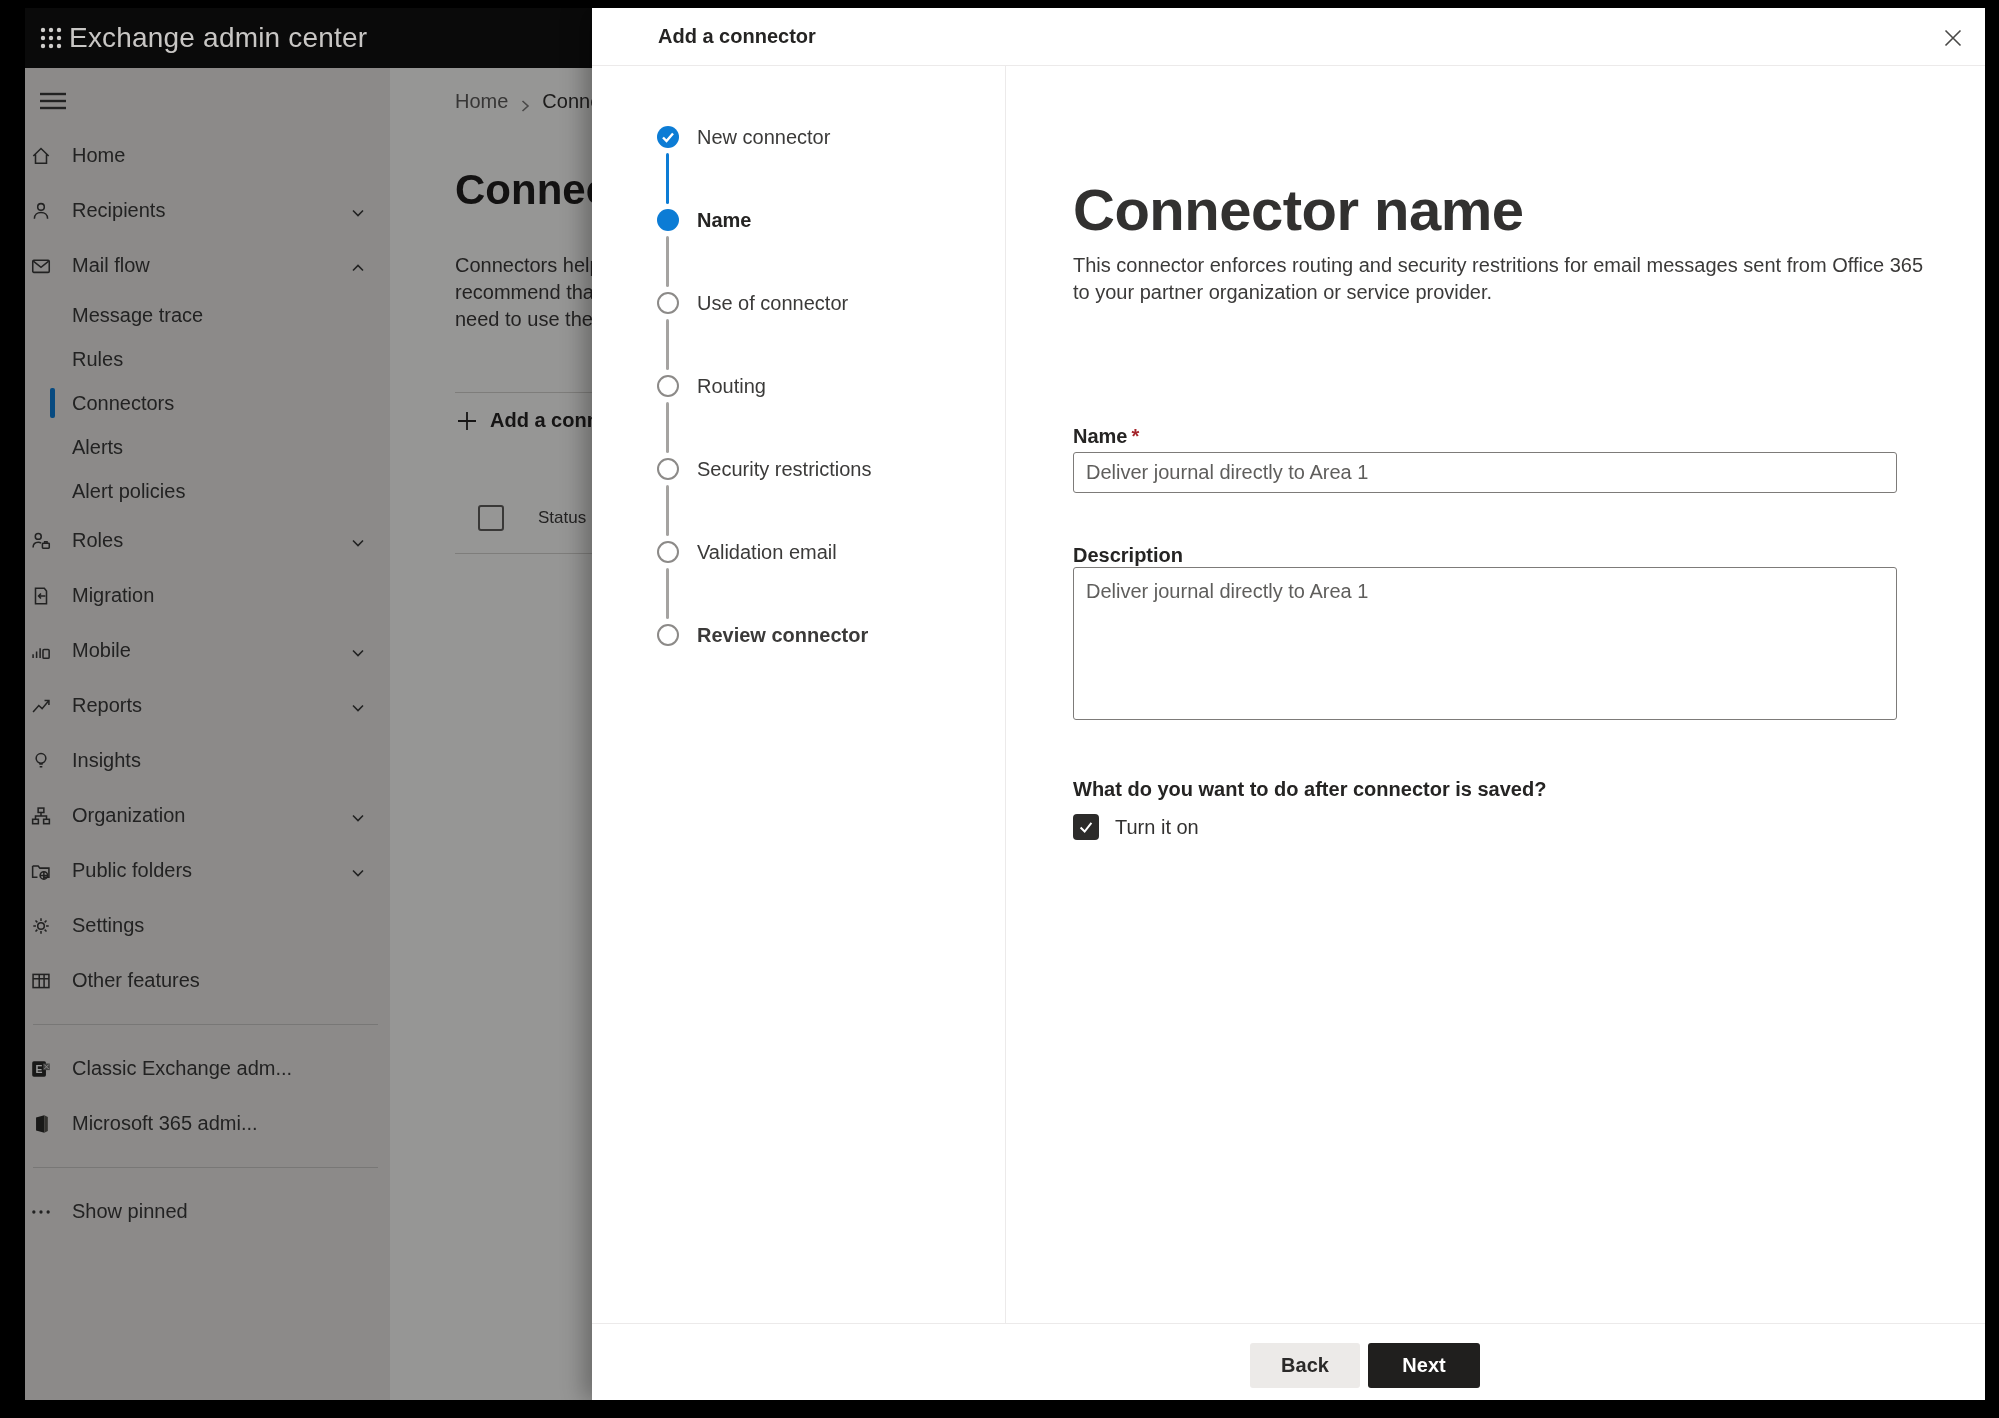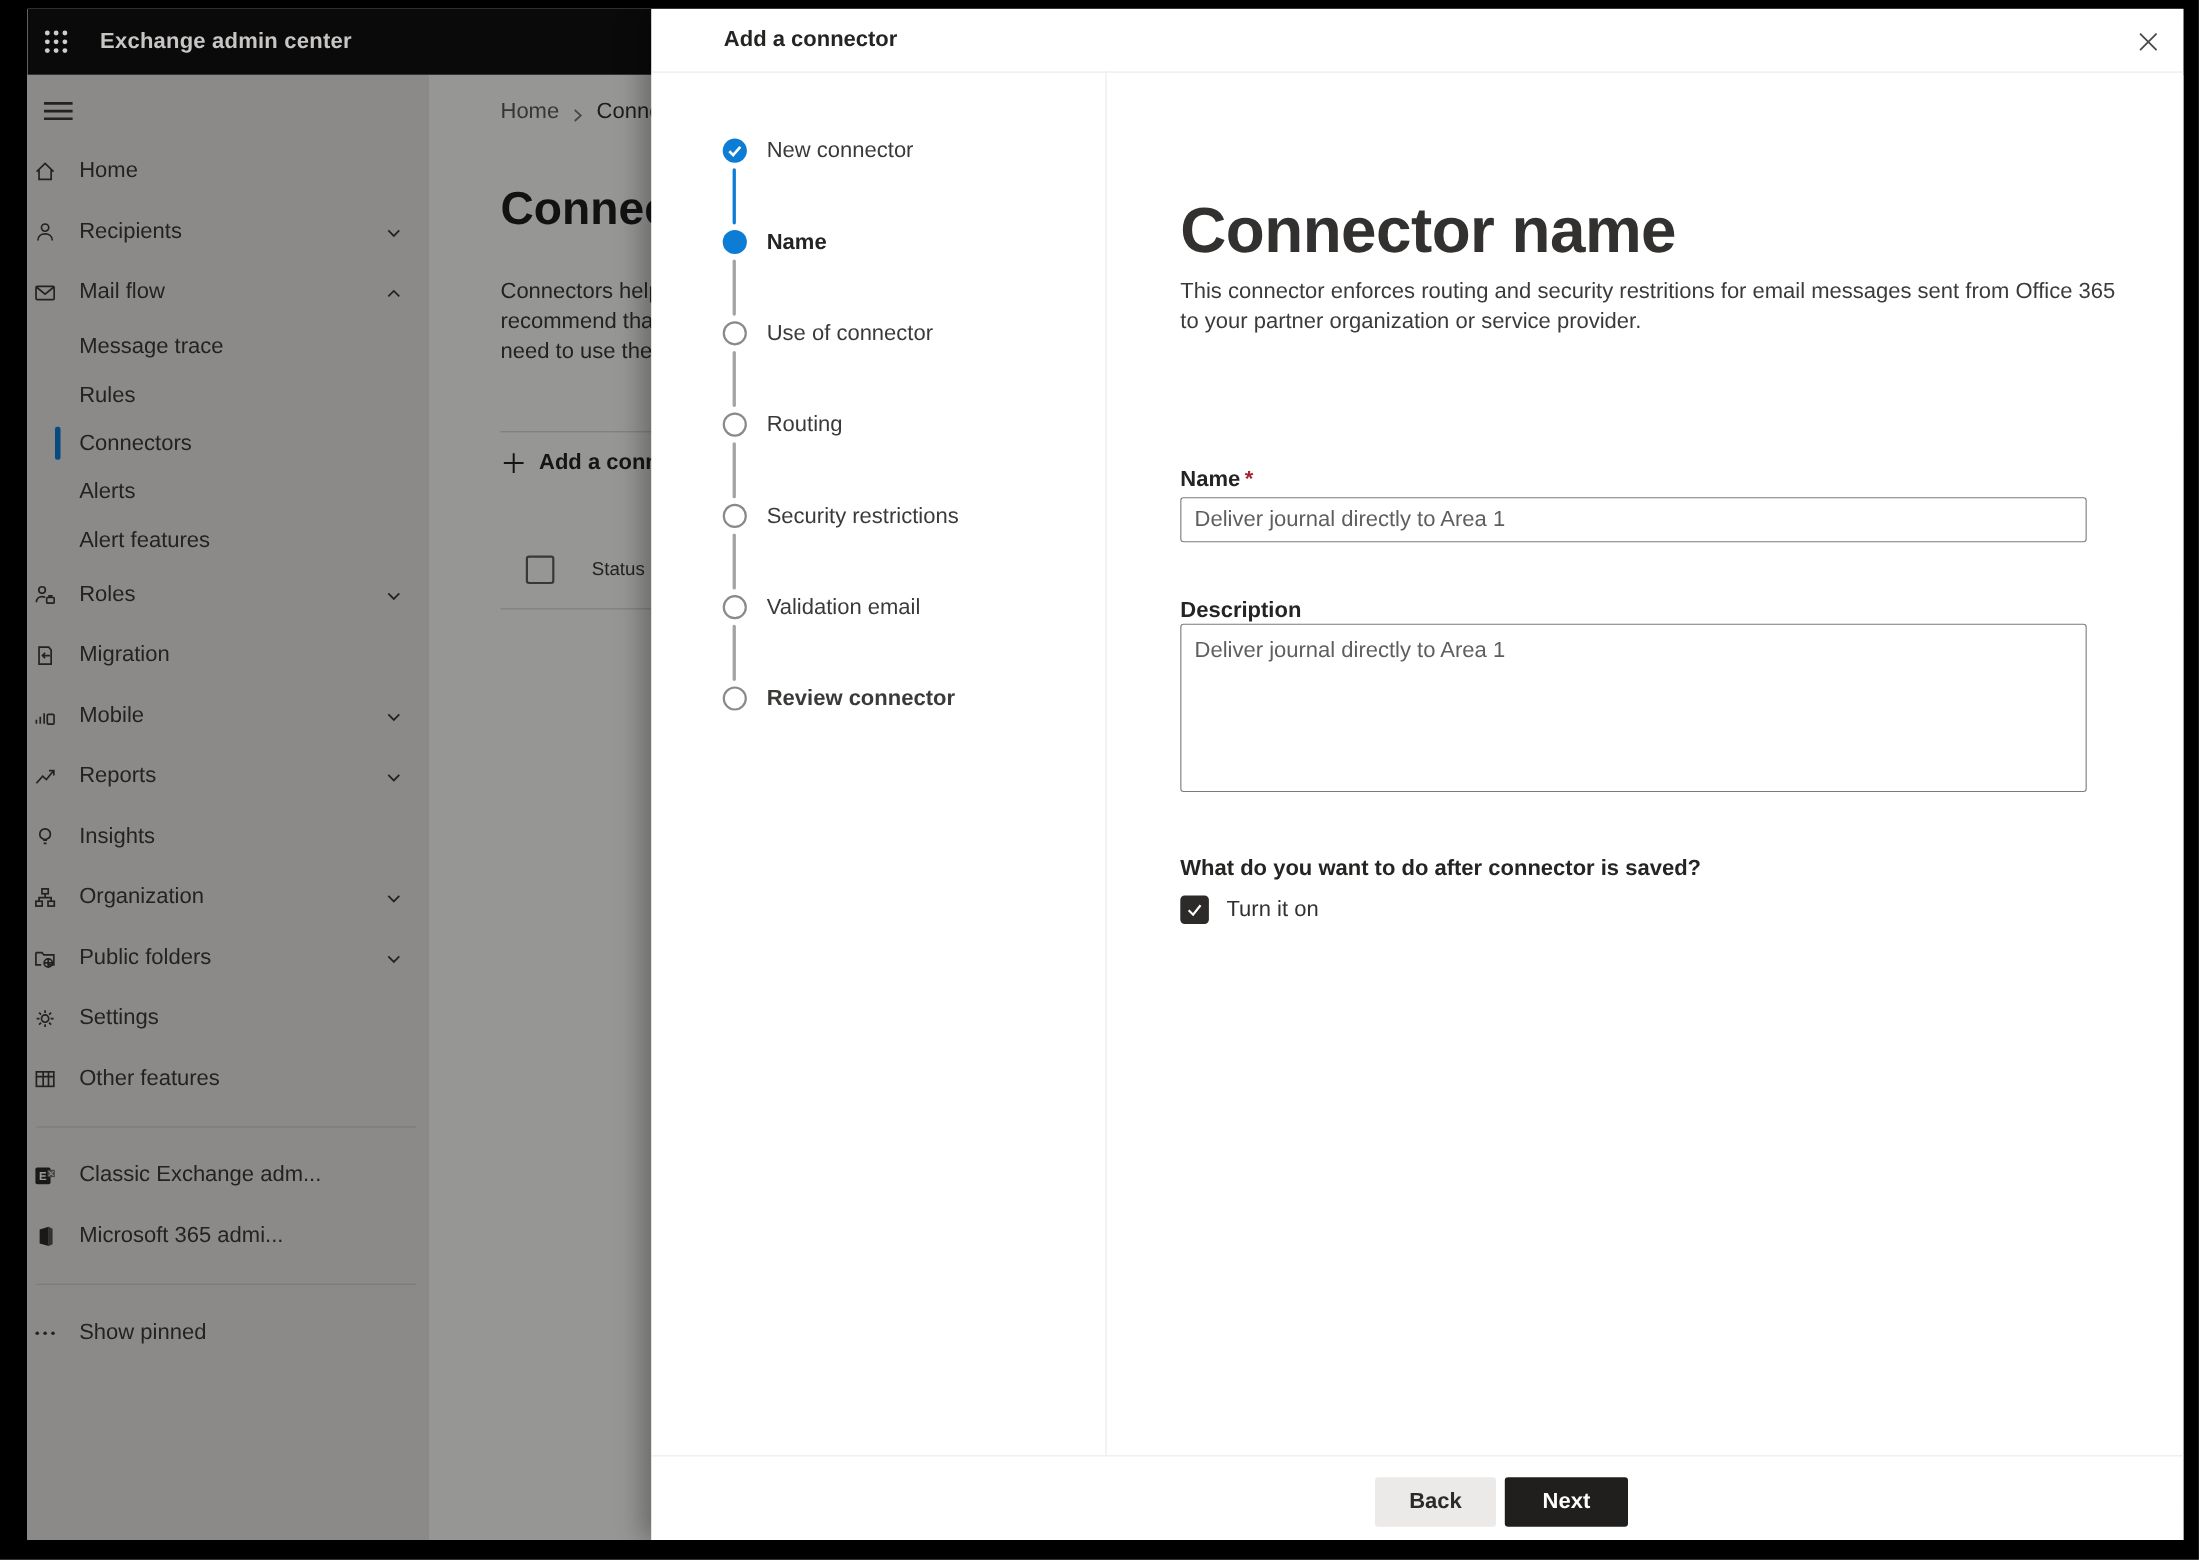--- a/index.html
+++ b/index.html
@@ -6,21 +6,21 @@
   body {
     width:1999px; height:1418px; position:relative; background:#000;
     font-family:"Liberation Sans", sans-serif; overflow:hidden;
     -webkit-font-smoothing:antialiased;
   }
   .screen { position:absolute; left:25px; top:8px; width:1960px; height:1392px; background:#fbfaf9; overflow:hidden; }
 
   
   .appbar { position:absolute; top:0; left:0; right:0; height:60px; background:#0a0a0a; z-index:2; }
   .waffle { position:absolute; left:6px; top:10px; width:40px; height:40px; background:transparent; border:none; cursor:pointer; padding:8px; }
-  .app-title { position:absolute; left:66px; top:0; line-height:60px; color:#c8c6c4; font-size:20px; font-weight:700; letter-spacing:.2px; }
+  .app-title { position:absolute; left:44px; top:0; line-height:60px; color:#c8c6c4; font-size:28px; font-weight:400; letter-spacing:.2px; }
 
   
   .sidebar { position:absolute; top:60px; left:0; width:365px; bottom:0; background:#e9e7e5; z-index:1; }
   .hamburger { display:block; margin:20px 0 12px 8px; width:36px; height:28px; background:transparent; border:none; cursor:pointer; }
   .nav-row { position:relative; display:flex; align-items:center; height:55px; cursor:pointer; color:#3a3939; font-size:20px; }
   .nav-row.sub { height:44px; }
   .nav-icon { position:absolute; left:5px; width:22px; height:22px; }
   .nav-label { margin-left:47px; white-space:nowrap; overflow:hidden; }
   .nav-chevron { position:absolute; right:24px; width:16px; height:16px; }
   .nav-row.selected::before { content:""; position:absolute; left:25px; top:50%; transform:translateY(-50%); width:5px; height:30px; background:var(--accent); border-radius:2px; }
@@ -145,21 +145,21 @@
         <div class="nav-row sub">
           <span class="nav-label">Rules</span>
         </div>
         <div class="nav-row sub selected">
           <span class="nav-label">Connectors</span>
         </div>
         <div class="nav-row sub">
           <span class="nav-label">Alerts</span>
         </div>
         <div class="nav-row sub">
-          <span class="nav-label">Alert features</span>
+          <span class="nav-label">Alert policies</span>
         </div>
         <div class="nav-row">
           <span class="nav-icon"><svg viewBox="0 0 20 20" width="22" height="22" fill="none" stroke="#3a3939" stroke-width="1.4">
               <circle cx="7.5" cy="5.8" r="2.7"></circle>
               <path d="M2.8 16 c0-3 2-4.8 4.7-4.8 1 0 1.9.2 2.6.7"></path>
               <rect x="11.3" y="12" width="6.2" height="4.6" rx="0.6"></rect>
               <path d="M13.3 12 v-1.3 h2.2 v1.3"></path>
             </svg></span>
           <span class="nav-label">Roles</span>
           <span class="nav-chevron"><svg viewBox="0 0 16 16" width="16" height="16">

